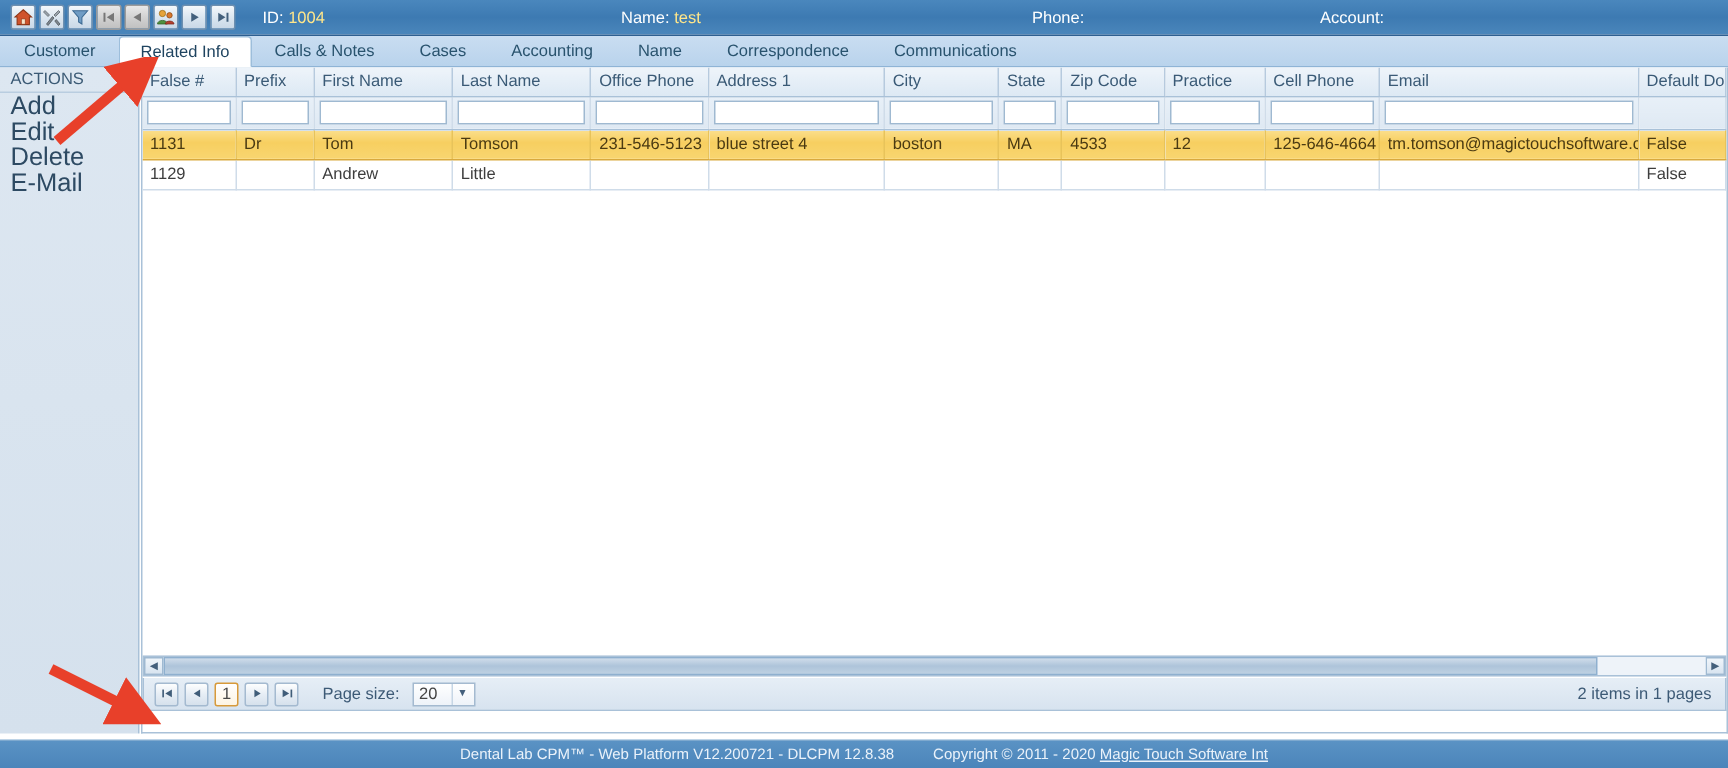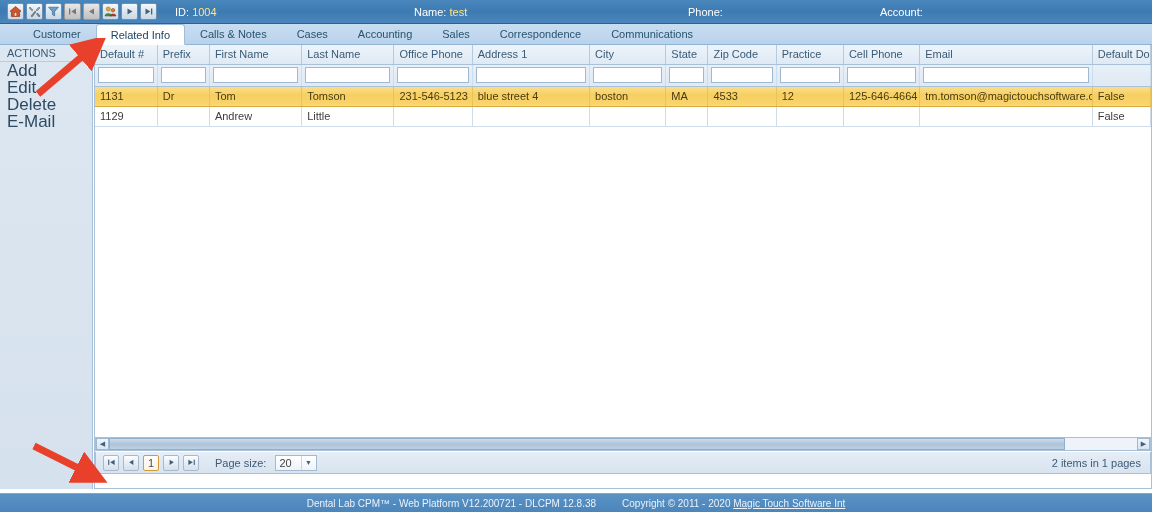--- a/index.html
+++ b/index.html
@@ -52,21 +52,21 @@
   .hdr-phone { position: absolute; left: 688px; }
   .hdr-account { position: absolute; left: 880px; }
 
   
   .maintabs {
     position: absolute; left: 0; top: 24px;
     width: 1152px; height: 21px;
     background: linear-gradient(to bottom, #c9ddf1 0%, #b9d3ec 100%);
     border-bottom: 1px solid #8fb4d6;
     display: flex; align-items: flex-start;
-    padding-left: 18px;
+    padding-left: 1px;
   }
   .mtab {
     height: 20px; line-height: 20px;
     padding: 0 14px;
     font-size: 11px;
     color: #29536e;
     white-space: nowrap;
     border-left: 1px solid transparent;
     border-right: 1px solid transparent;
     cursor: default;
@@ -384,21 +384,21 @@
       <span class="hdr-val"></span>
     </div>
   </div>
 
   <div class="maintabs" id="main-tabs">
       <div class="mtab">Customer</div>
       <div class="mtab active">Related Info</div>
       <div class="mtab">Calls &amp; Notes</div>
       <div class="mtab">Cases</div>
       <div class="mtab">Accounting</div>
-      <div class="mtab">Sales</div>
+      <div class="mtab">Name</div>
       <div class="mtab">Correspondence</div>
       <div class="mtab">Communications</div>
     </div>
 
   <div class="actions">
     <div class="actions-title">ACTIONS</div>
     <div id="action-list">
         <div class="action-item">Add</div>
         <div class="action-item">Edit</div>
         <div class="action-item">Delete</div>
@@ -418,21 +418,21 @@
           <col style="width: 76px;">
           <col style="width: 42px;">
           <col style="width: 68px;">
           <col style="width: 67px;">
           <col style="width: 76px;">
           <col style="width: 172px;">
           <col style="width: 58px;">
         </colgroup>
       <thead>
           <tr id="grid-header-row">
-            <th>Default #</th>
+            <th>False #</th>
             <th>Prefix</th>
             <th>First Name</th>
             <th>Last Name</th>
             <th>Office Phone</th>
             <th>Address 1</th>
             <th>City</th>
             <th>State</th>
             <th>Zip Code</th>
             <th>Practice</th>
             <th>Cell Phone</th>

